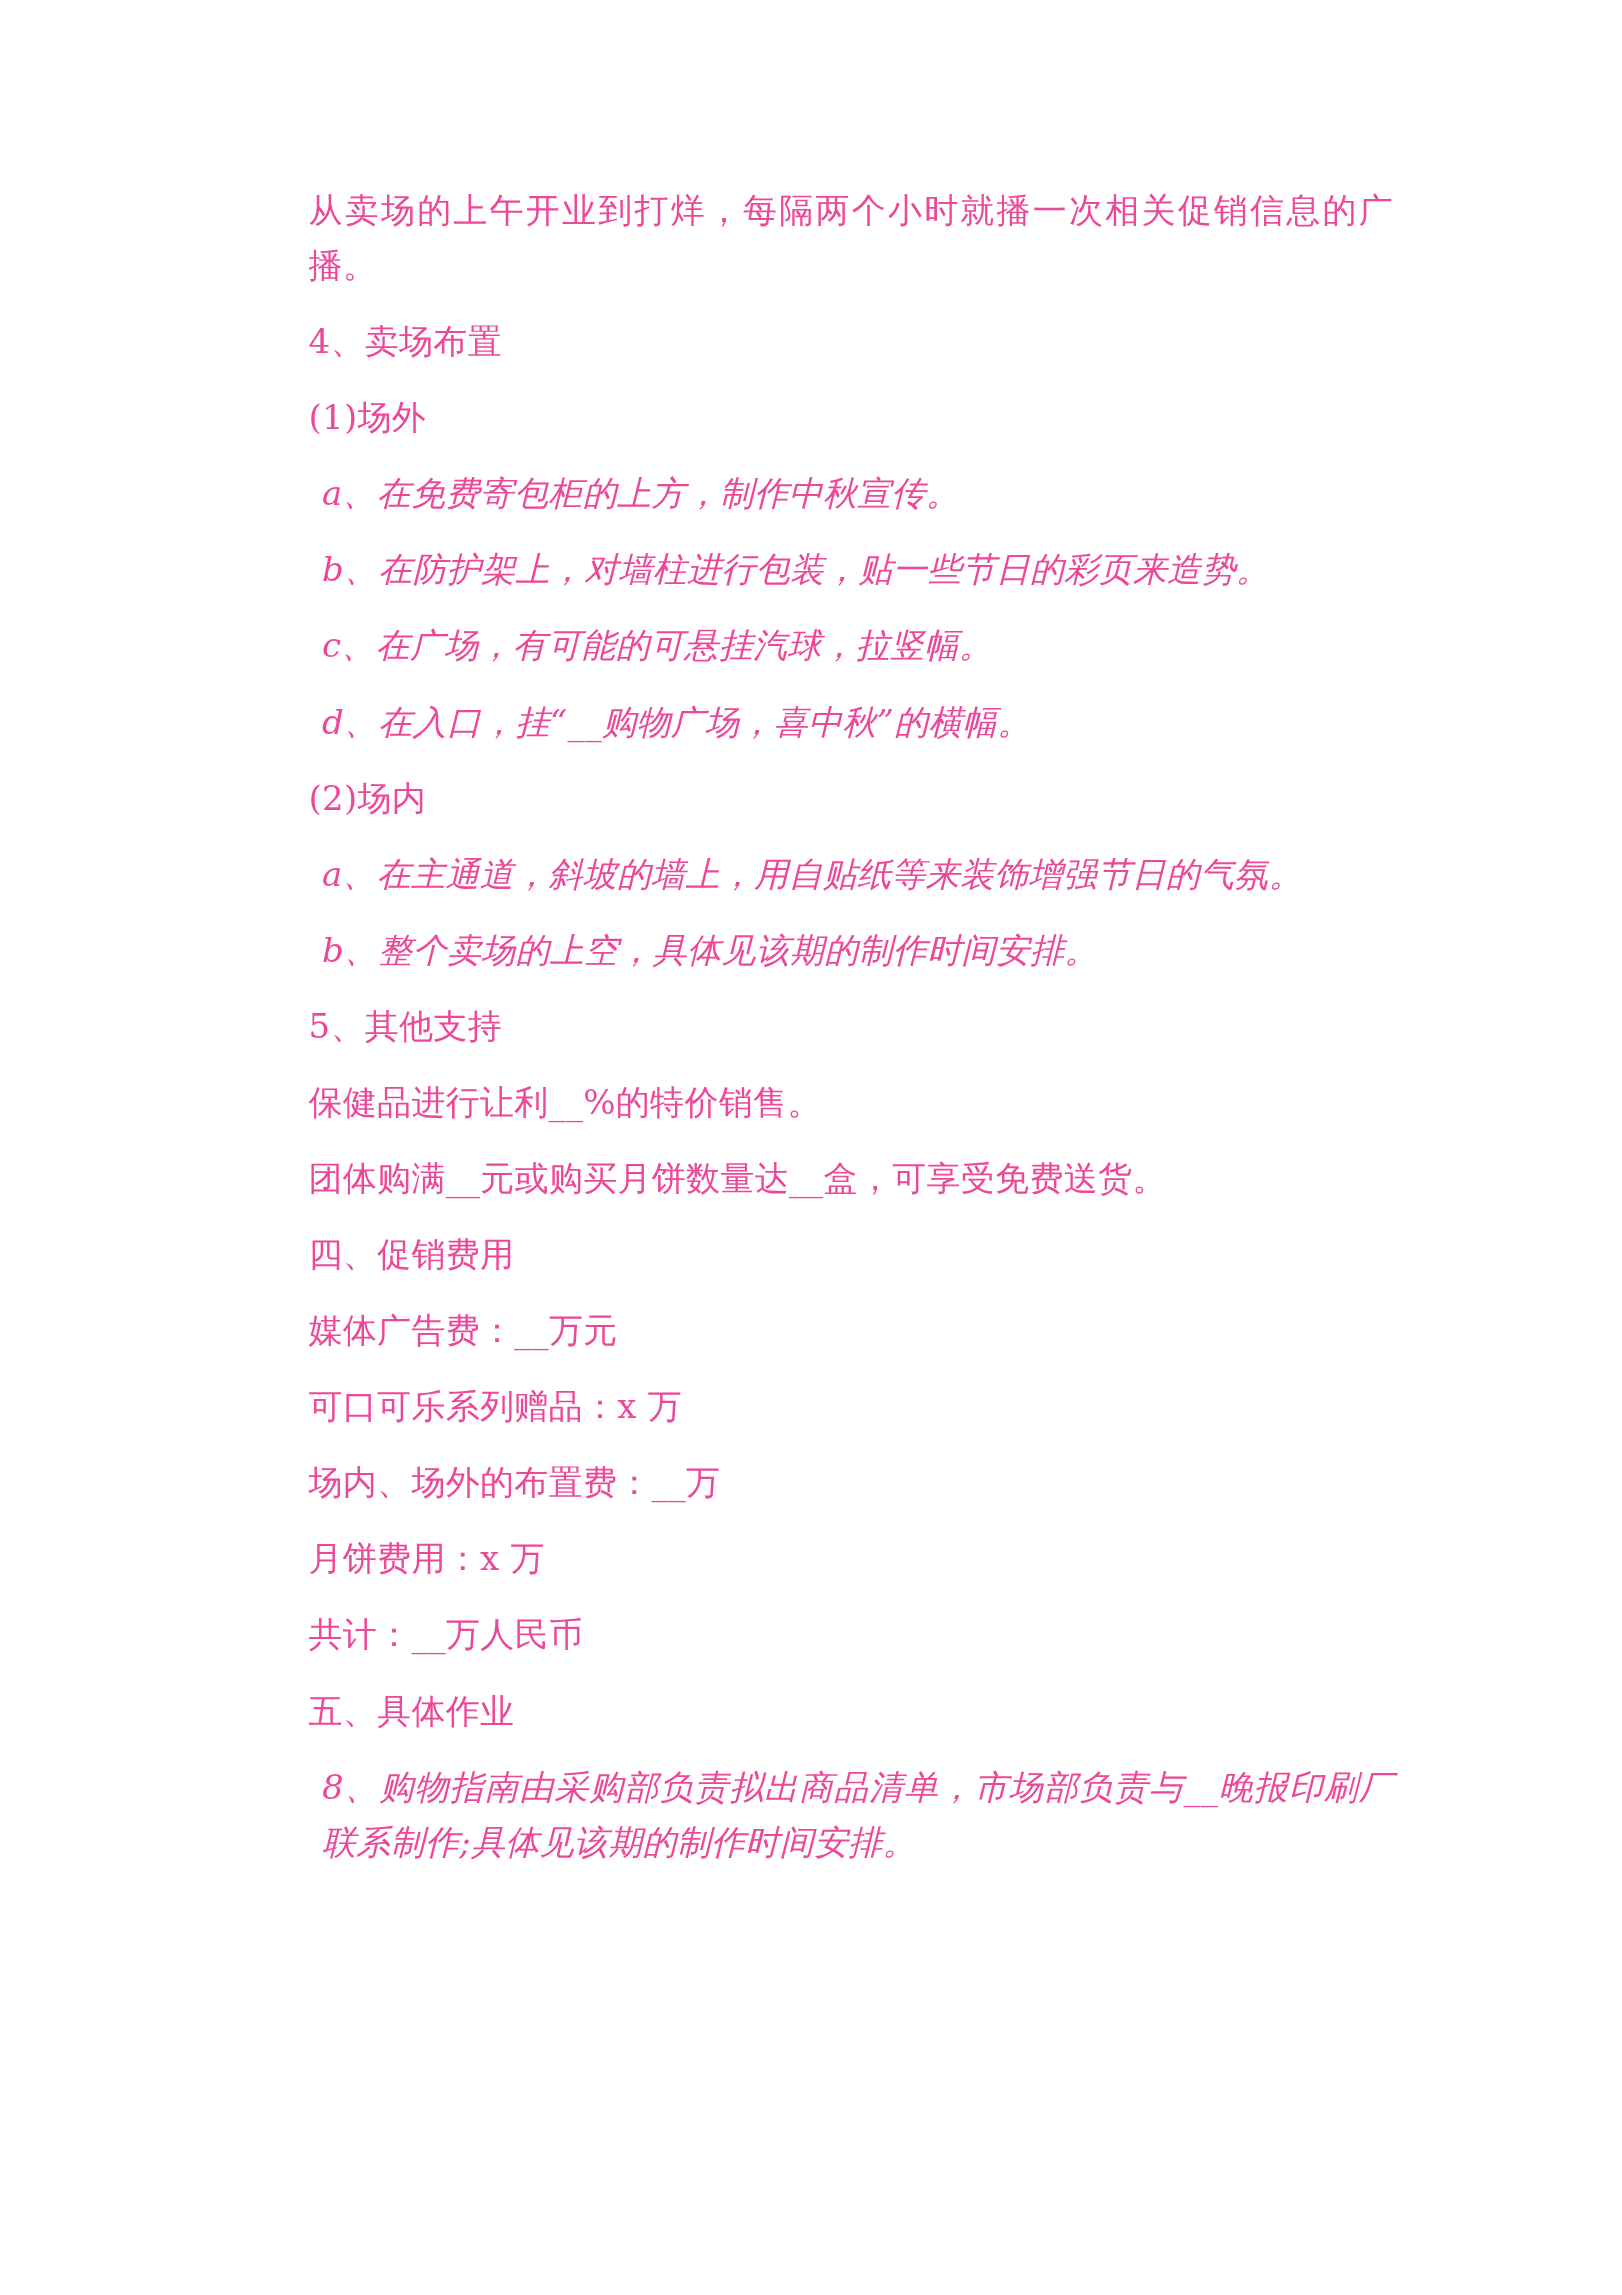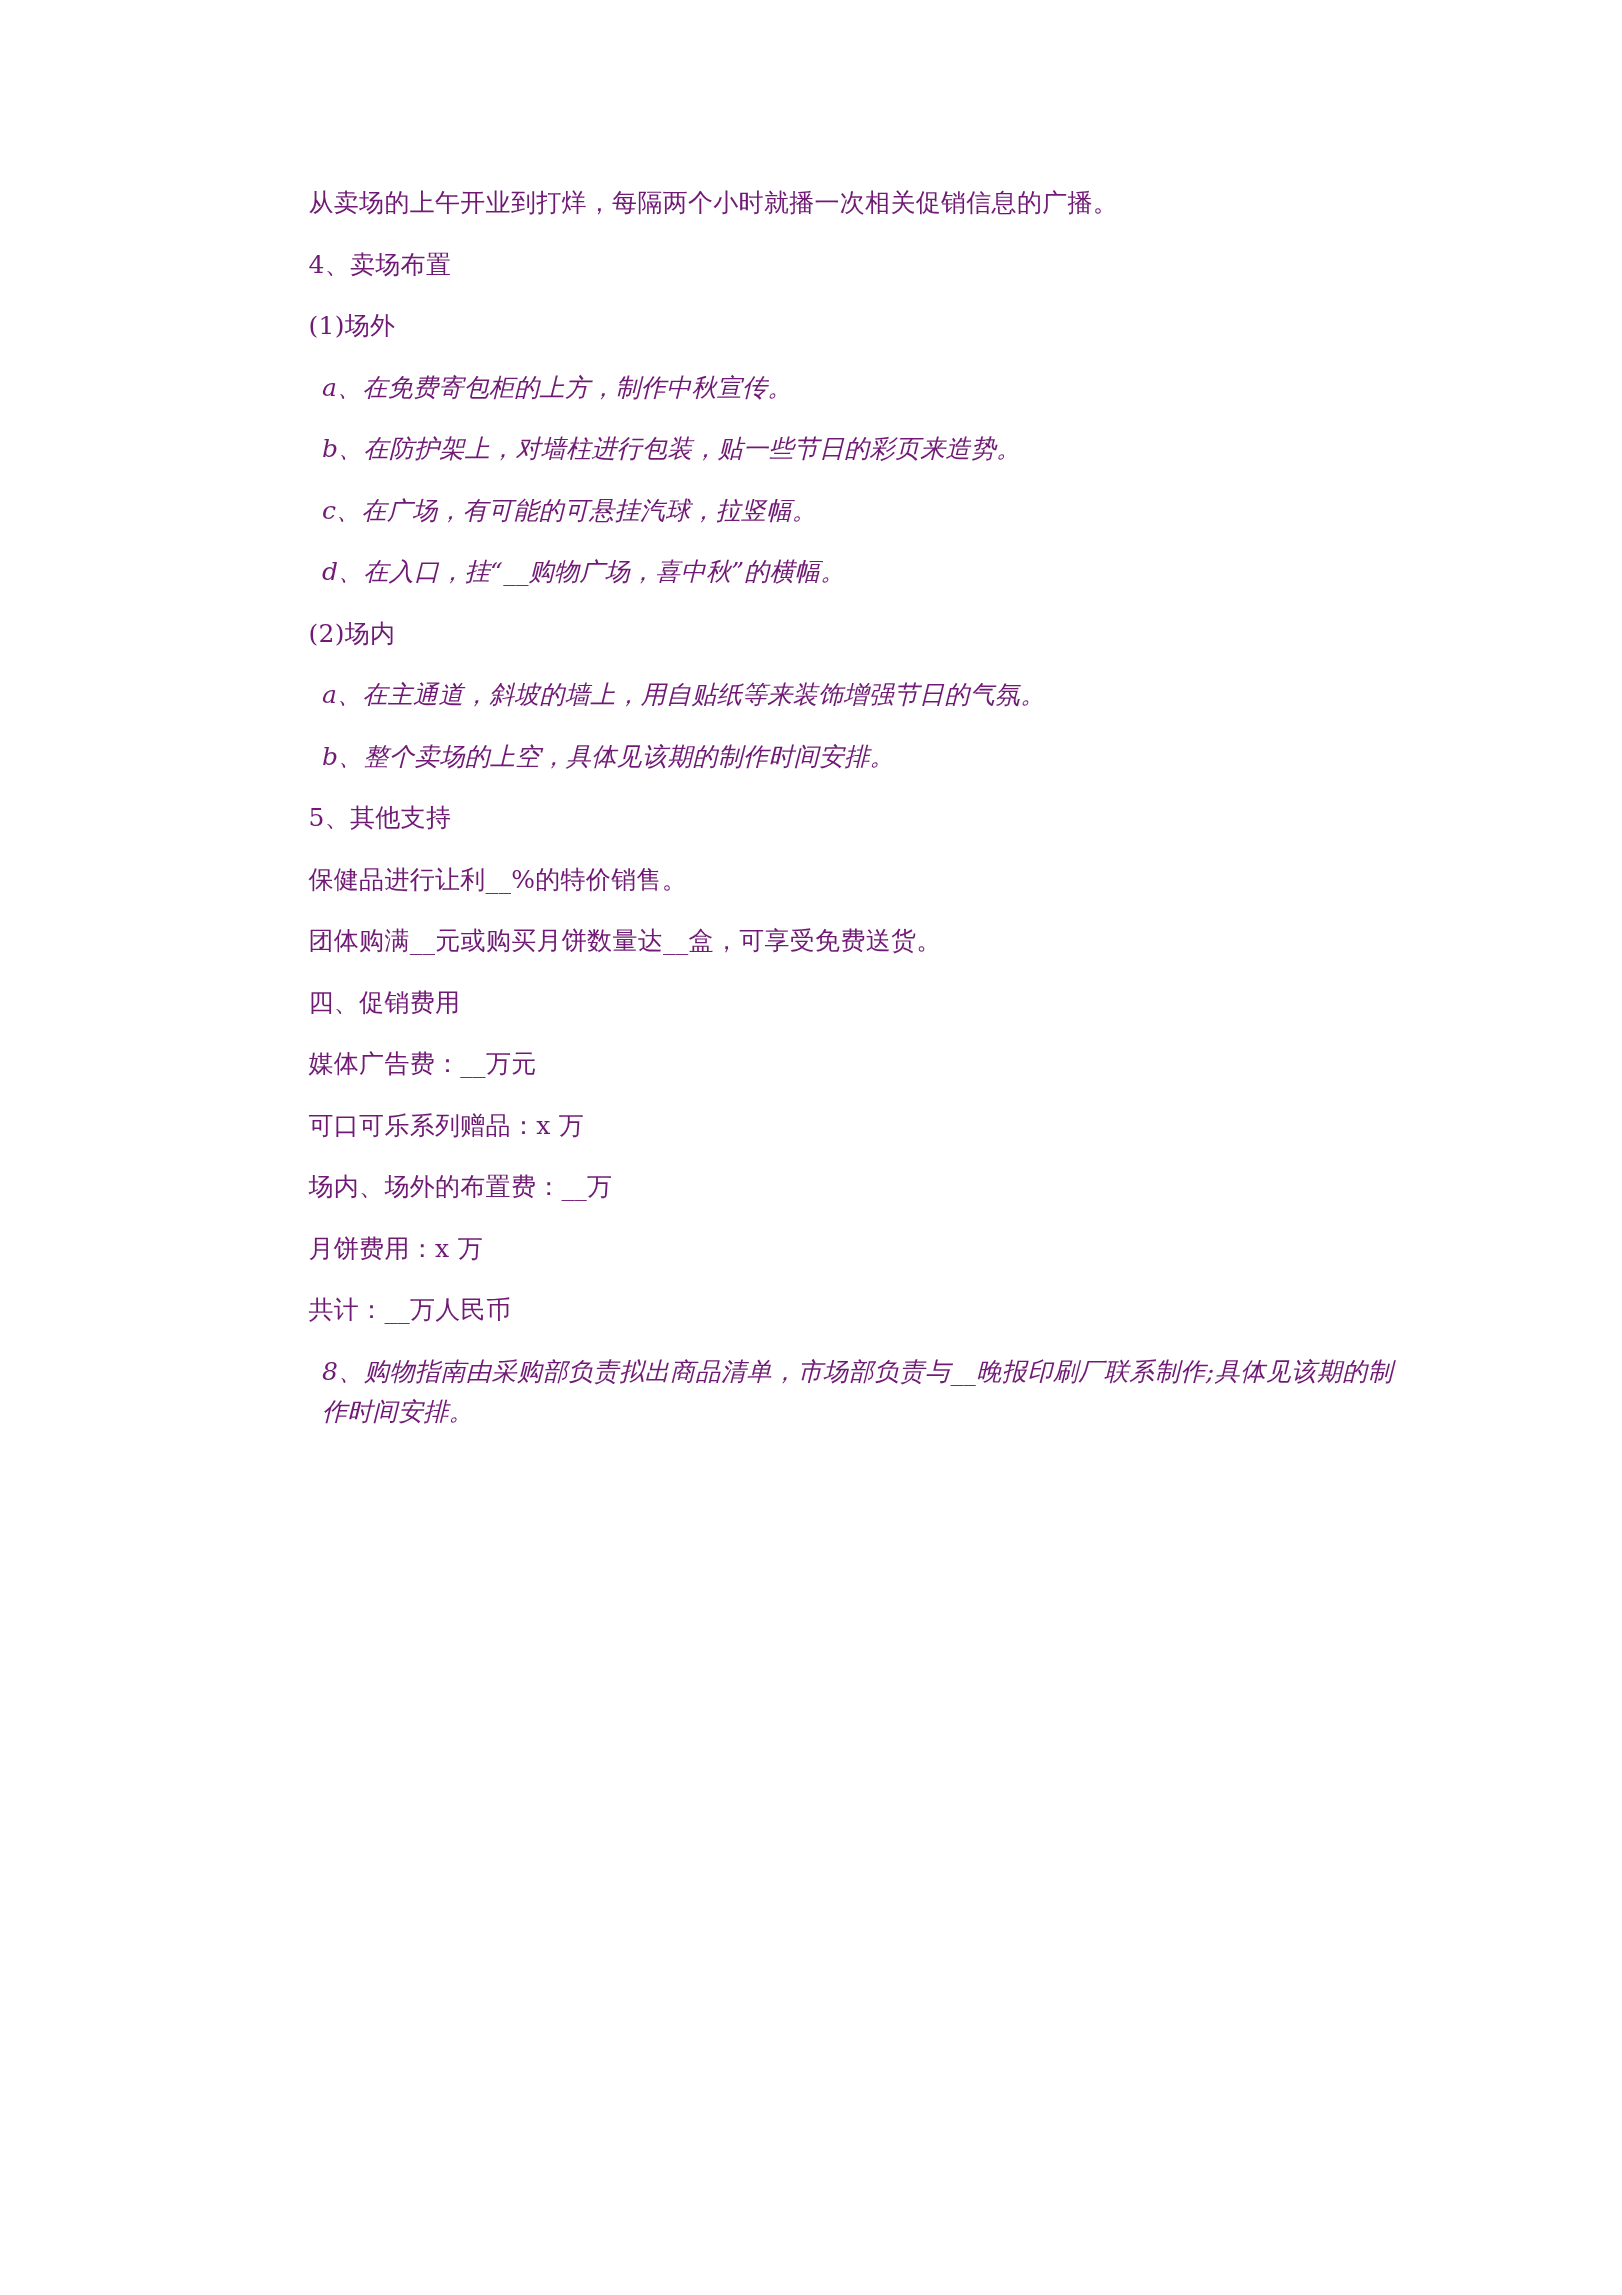--- a/index.html
+++ b/index.html
@@ -25,27 +25,27 @@
     box-sizing: border-box;
   }
   .content {
     position: absolute;
     left: 281px;
     top: 183px;
     width: 1112px;
   }
   p.para {
     margin: 0 0 21px 0;
-    font-size: 25px;
+    font-size: 34px;
     line-height: 1.62;
     letter-spacing: 0.3px;
     text-align: justify;
     text-justify: inter-ideograph;
     font-family: "DejaVu Serif", "Liberation Serif", serif;
-    color: #701a75;
+    color: #ec4899;
   }
   p.indent {
     text-indent: 0;
     padding-left: 27.5px;
   }
   p.indent2 {
     padding-left: 41px;
     font-style: italic;
   }
 </style>
@@ -66,16 +66,17 @@
     <p class="para indent2">b、整个卖场的上空，具体见该期的制作时间安排。</p>
     <p class="para indent">5、其他支持</p>
     <p class="para indent">保健品进行让利__%的特价销售。</p>
     <p class="para indent">团体购满__元或购买月饼数量达__盒，可享受免费送货。</p>
     <p class="para indent">四、促销费用</p>
     <p class="para indent">媒体广告费：__万元</p>
     <p class="para indent">可口可乐系列赠品：x 万</p>
     <p class="para indent">场内、场外的布置费：__万</p>
     <p class="para indent">月饼费用：x 万</p>
     <p class="para indent">共计：__万人民币</p>
+    <p class="para indent">五、具体作业</p>
     <p class="para indent2">8、购物指南由采购部负责拟出商品清单，市场部负责与__晚报印刷厂联系制作;具体见该期的制作时间安排。</p>
   </div>
 </div>
 
 
 </body></html>

